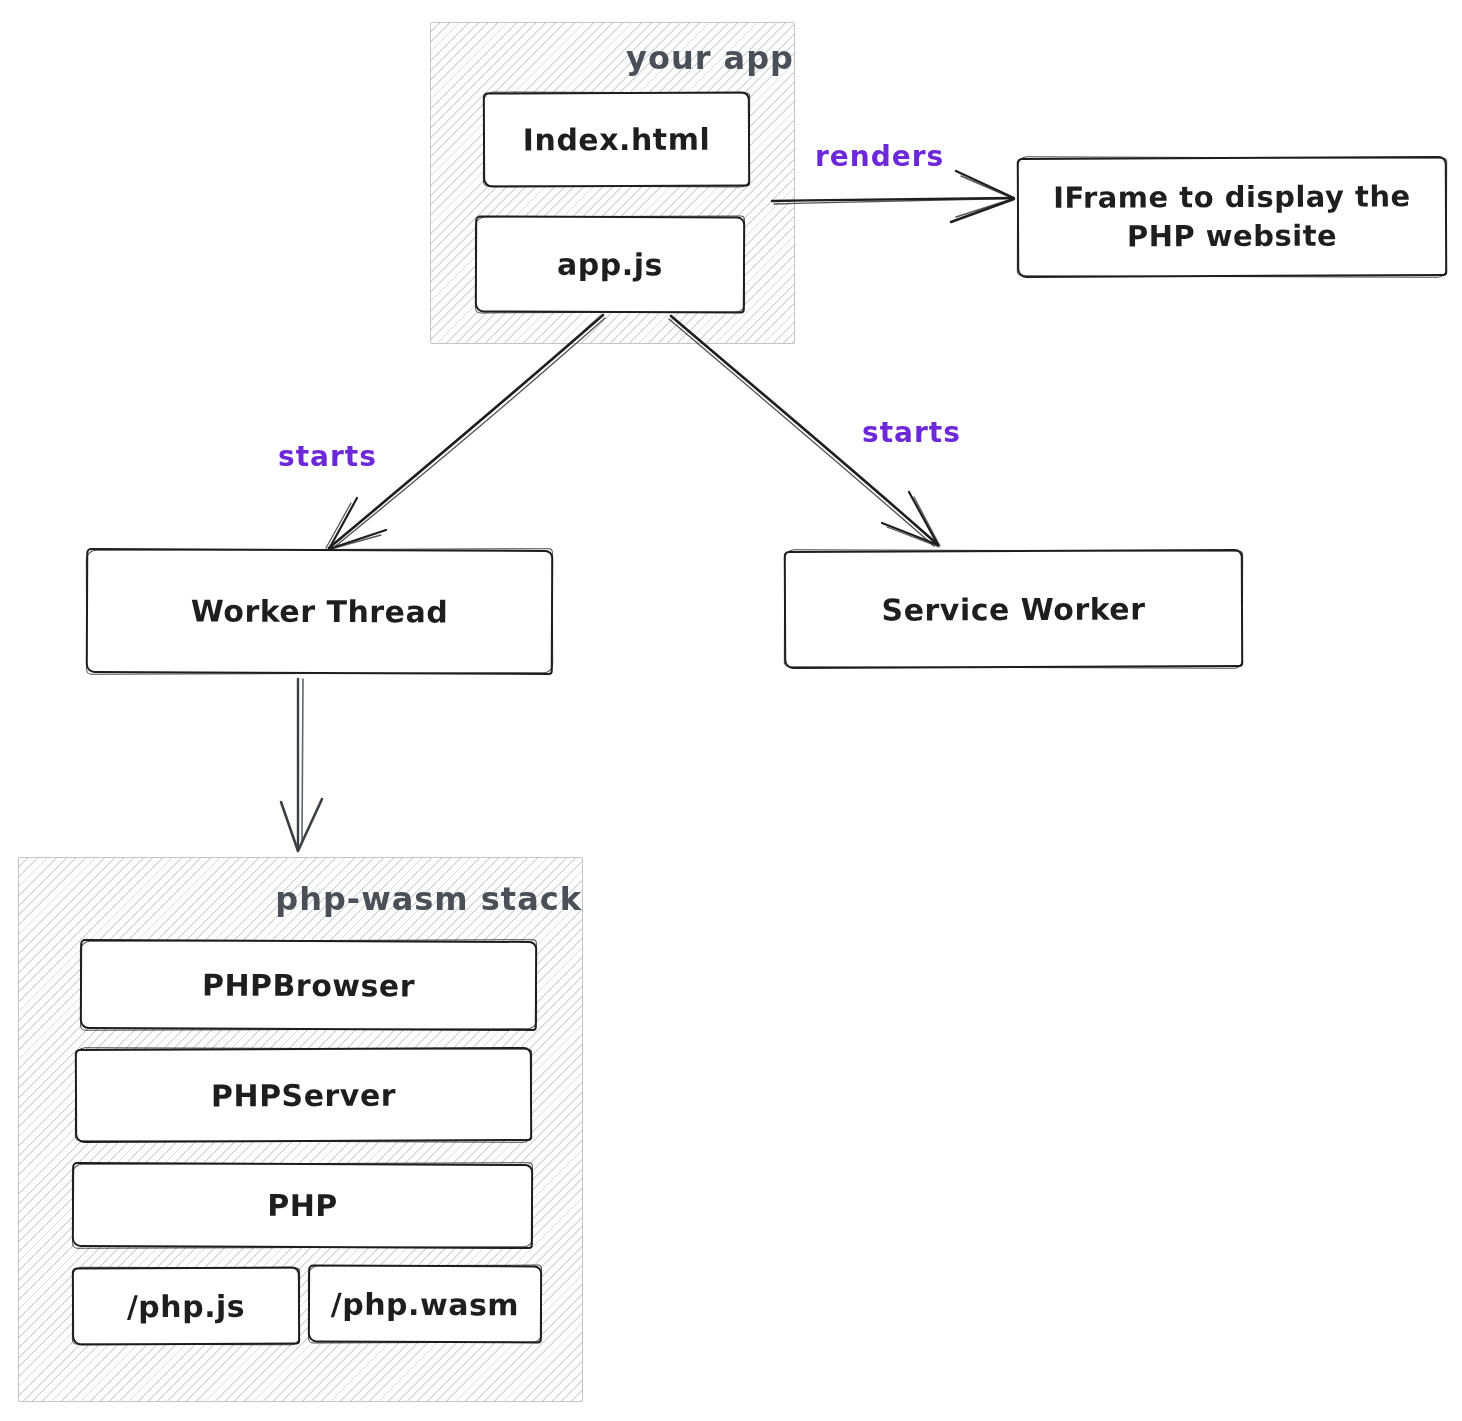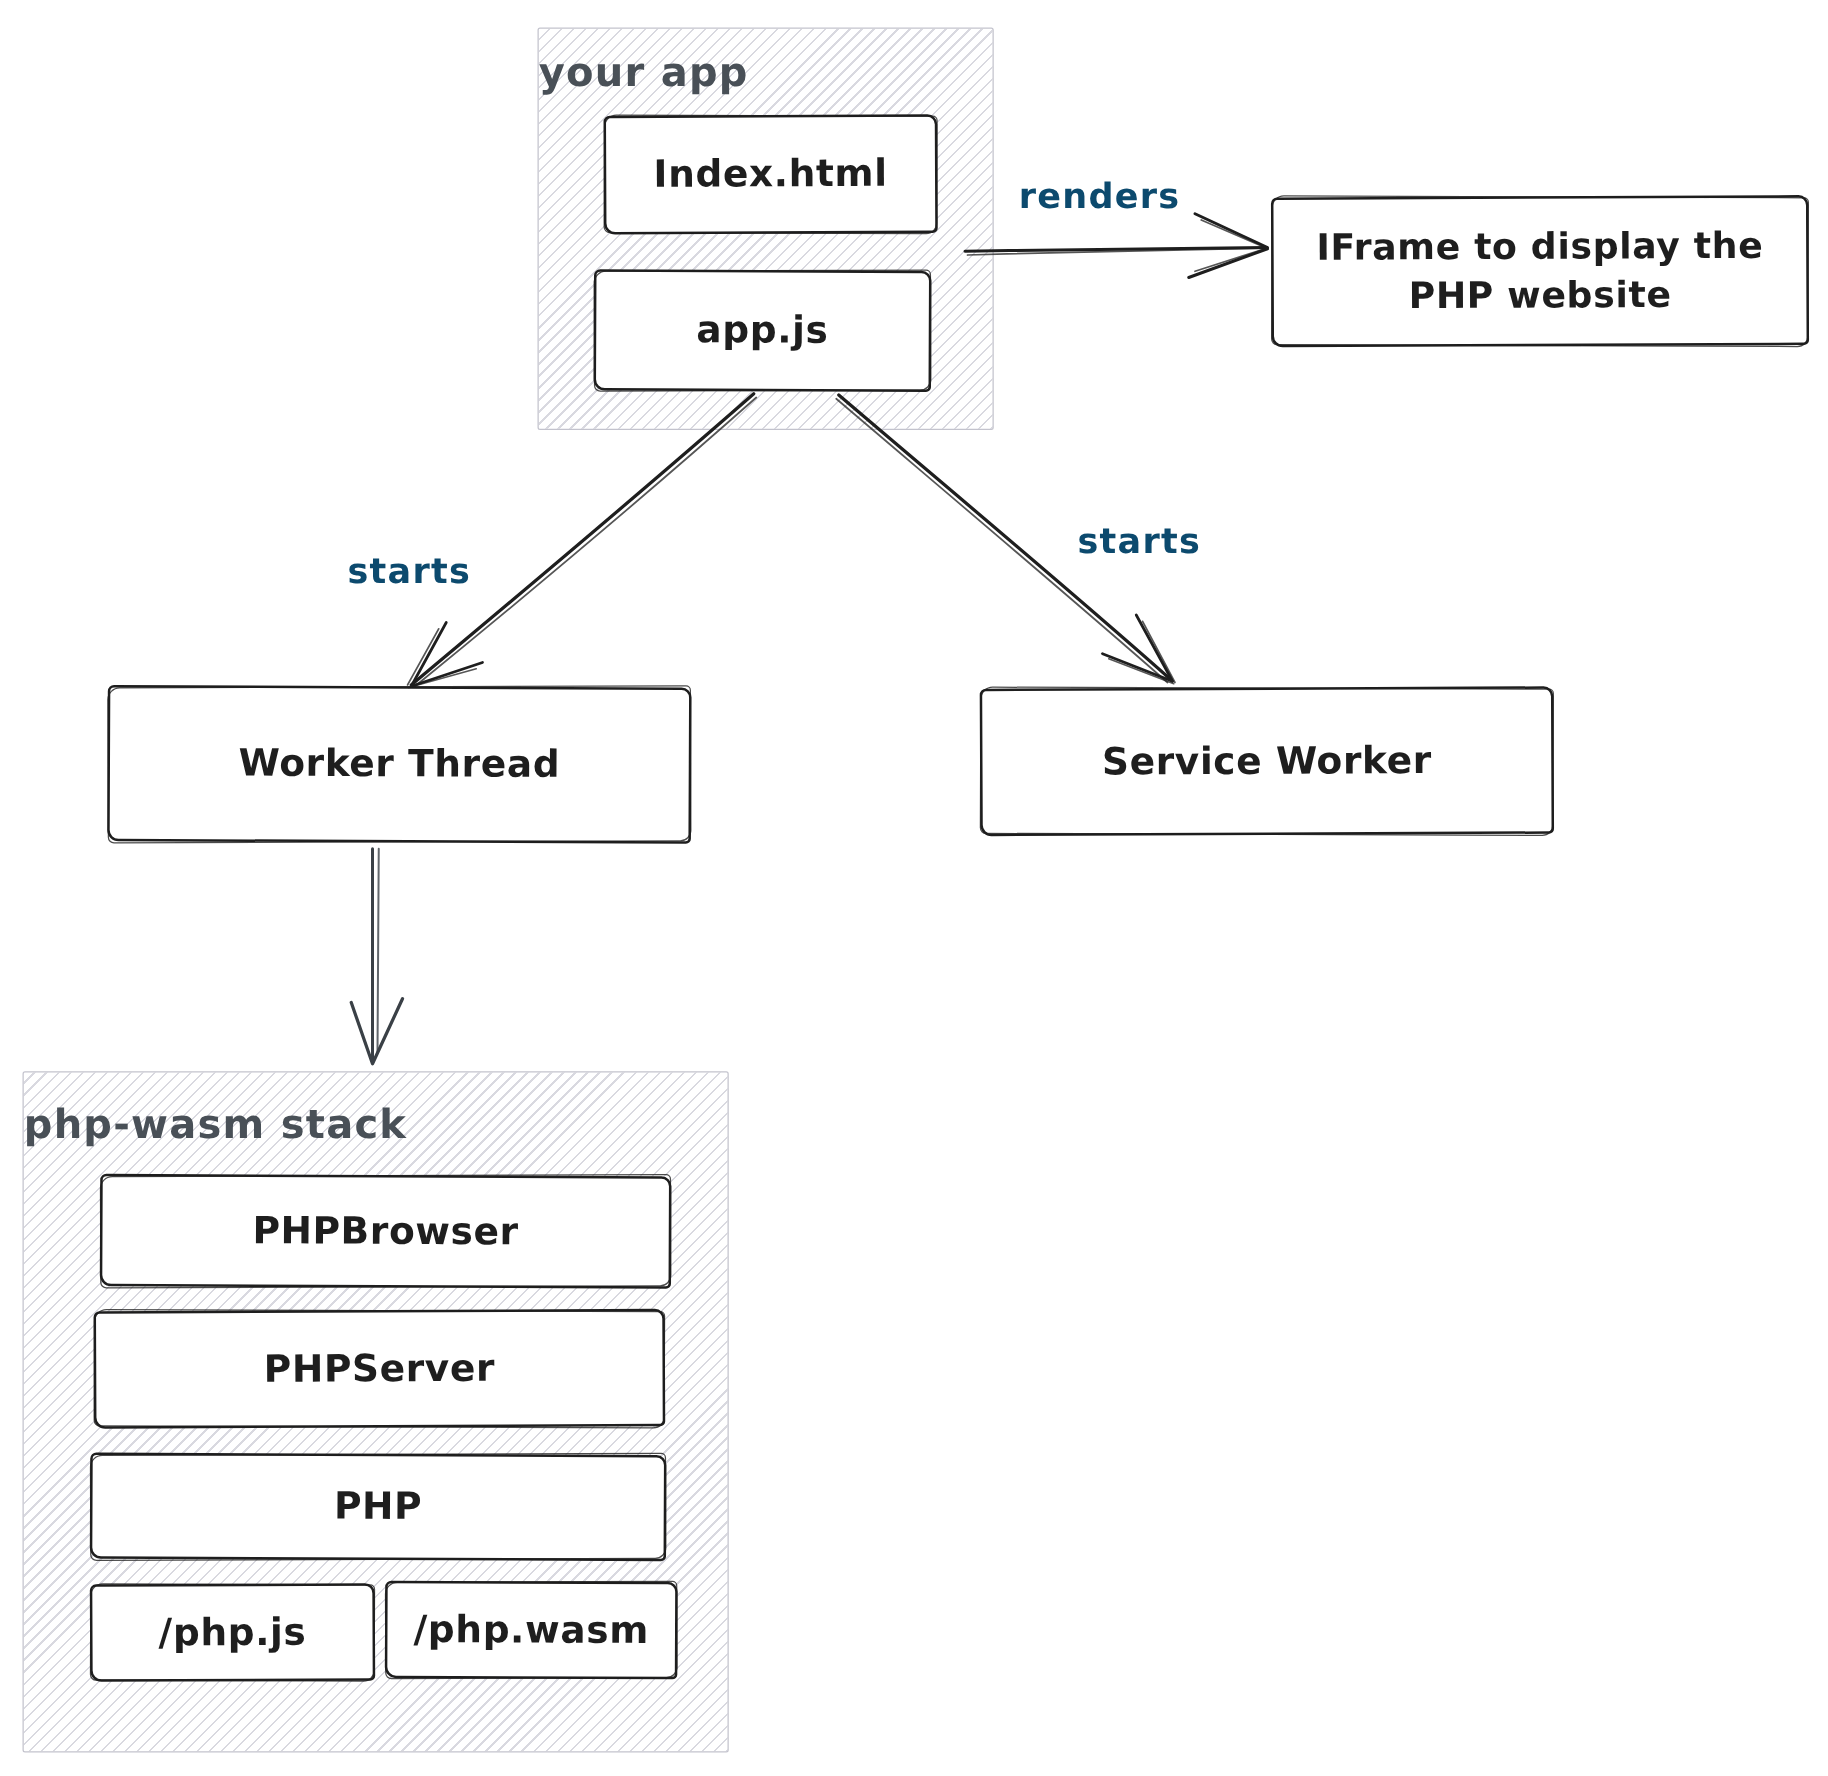--- a/index.html
+++ b/index.html
@@ -17,21 +17,21 @@
     background-color:#ffffff;
     background-image:repeating-linear-gradient(135deg,
       rgba(255,255,255,0) 0px, rgba(255,255,255,0) 5.5px,
       #d9d9e0 5.5px, #d9d9e0 6.8px);
     border:1.6px solid #c3c3cd;
     border-radius:2px;
     box-sizing:border-box;
   }
   .group-title{
     width:100%;
-    text-align:left;
+    text-align:right;
     color:#495057;
     font-size:32px;
     font-weight:600;
     letter-spacing:1px;
   }
   
   .node{
     position:absolute;
     background:#ffffff;
     border:2.4px solid #1e1e1e;
@@ -52,21 +52,21 @@
     pointer-events:none;
   }
   .tilt-a{transform:rotate(-0.25deg);}
   .tilt-b{transform:rotate(0.25deg);}
   .tilt-a::before{transform:rotate(0.45deg);}
   .tilt-b::before{transform:rotate(-0.45deg);}
   .two-line{line-height:1.35;padding:0 22px;}
   
   .edge-label{
     position:absolute;
-    color:#0c4a6e;
+    color:#6d28d9;
     font-size:28px;
     font-weight:600;
     letter-spacing:1px;
     white-space:pre-line;
     line-height:1.3;
   }
   svg.arrows{position:absolute;left:0;top:0;pointer-events:none;}
   svg .ink{stroke:#1e1e1e;fill:none;stroke-linecap:round;stroke-linejoin:round;}
   svg .ink-thin{stroke:#1e1e1e;fill:none;stroke-linecap:round;opacity:.75;}
   svg .gray-ink{stroke:#3a4046;fill:none;stroke-linecap:round;stroke-linejoin:round;}

